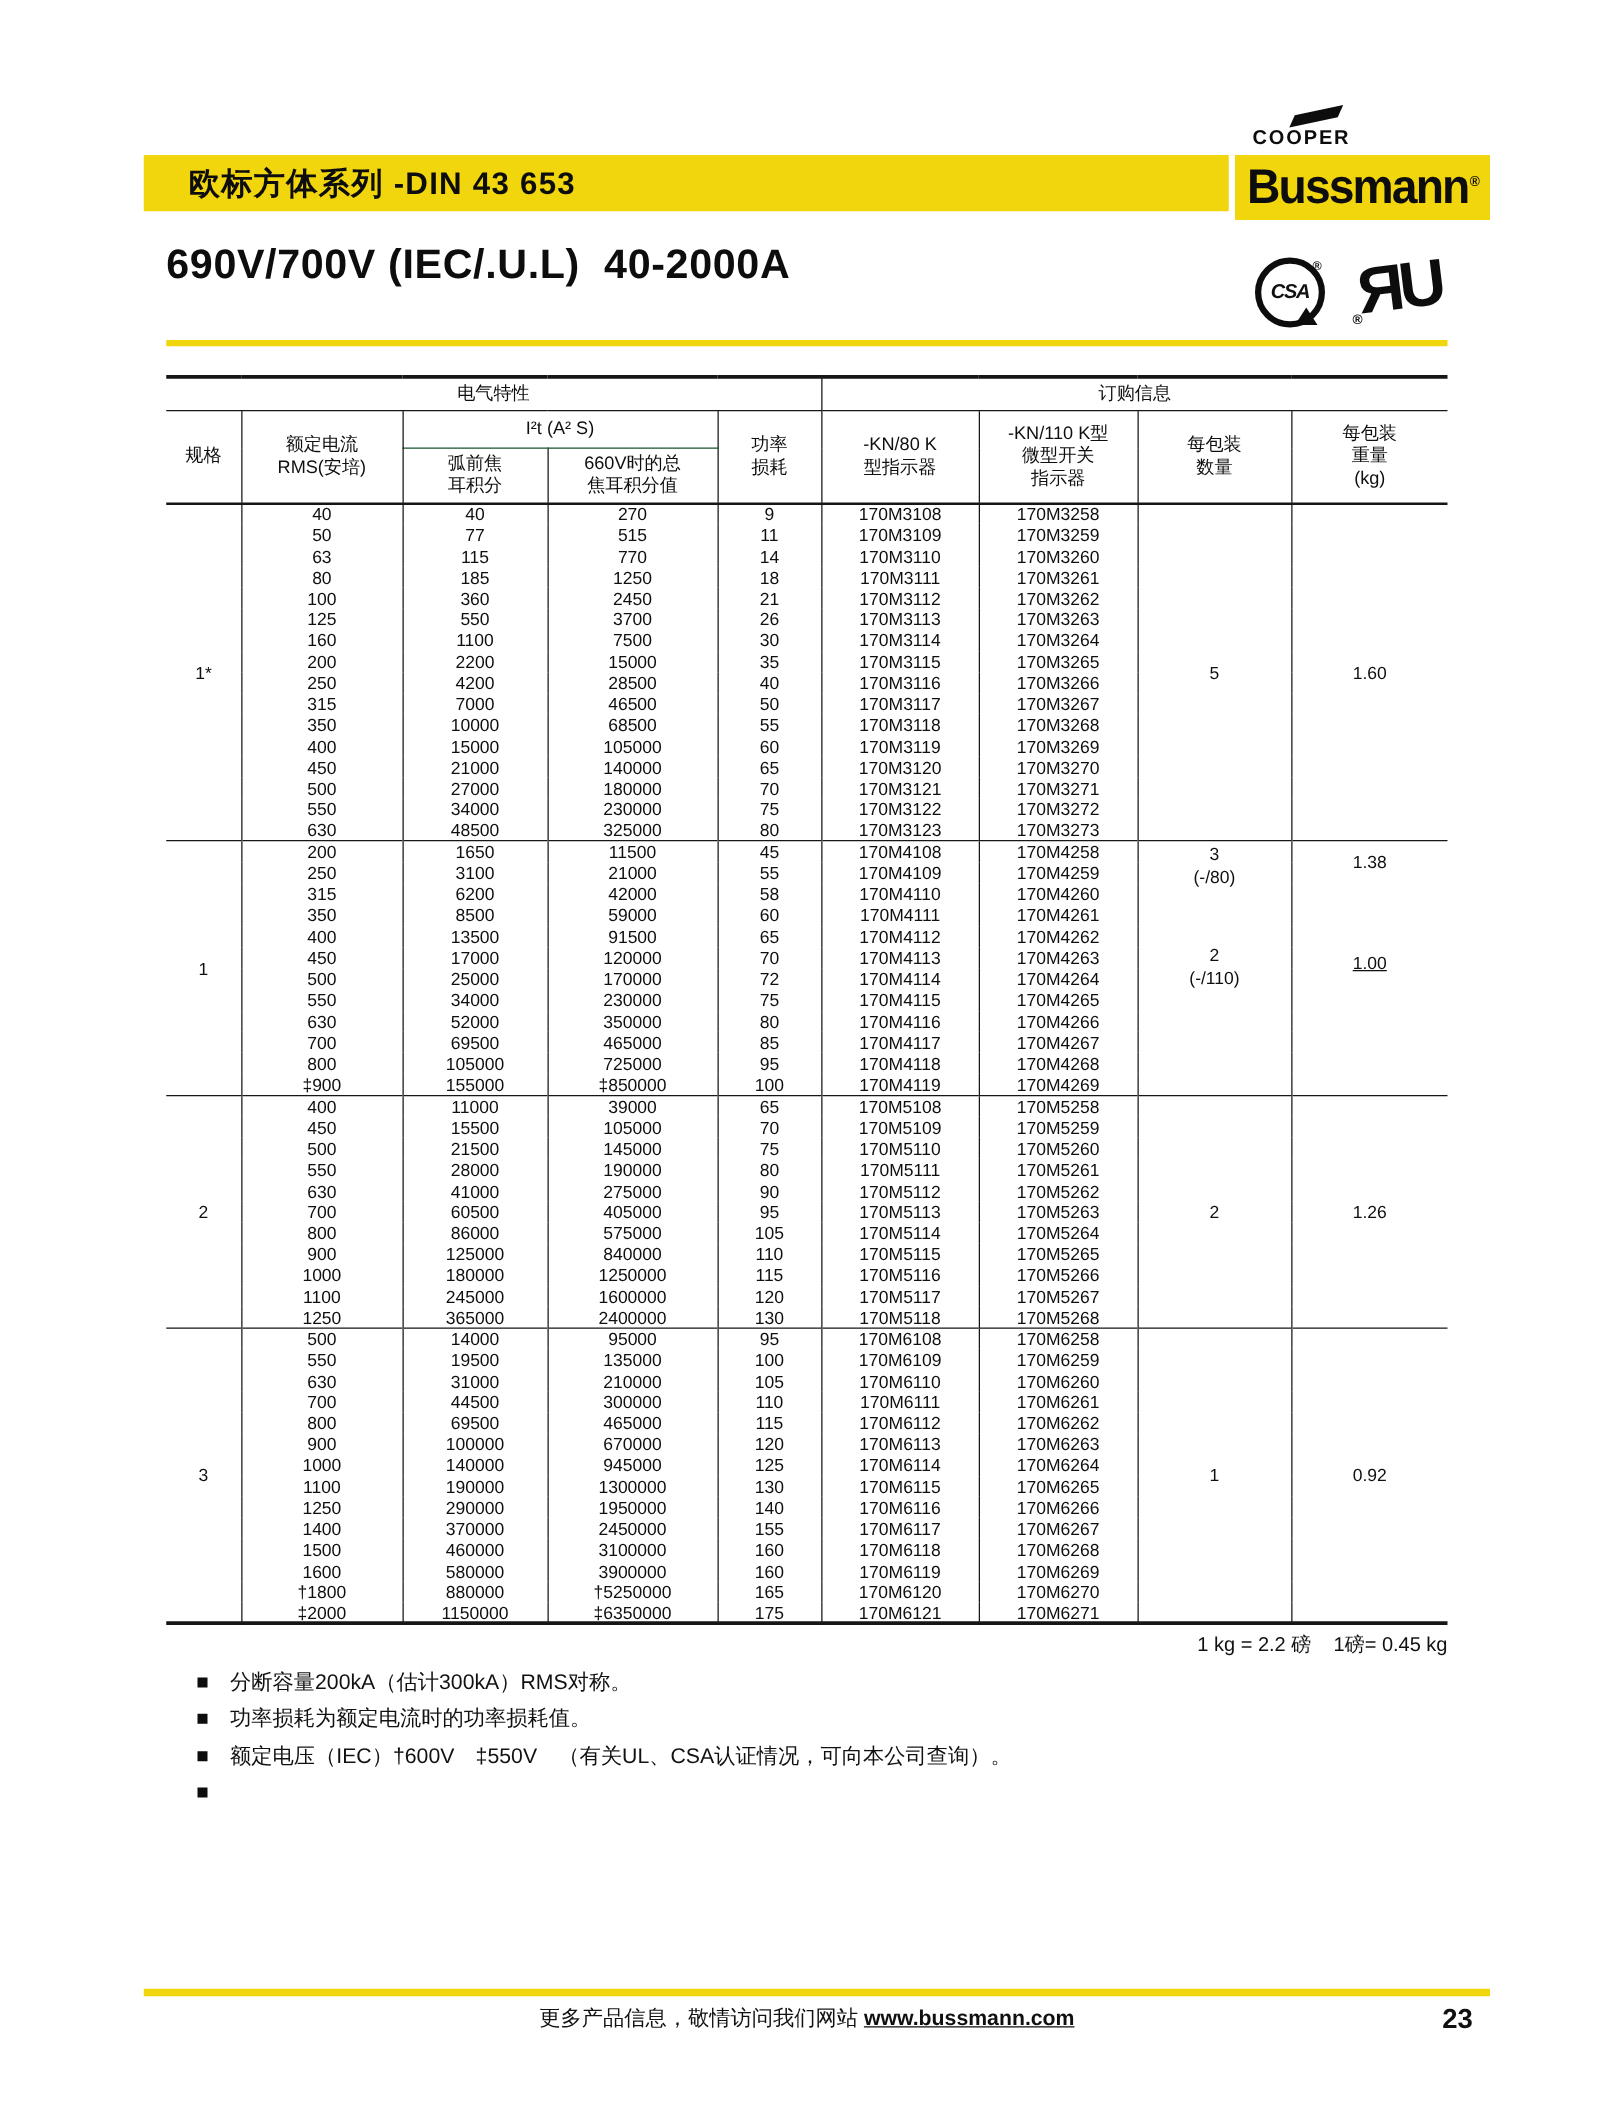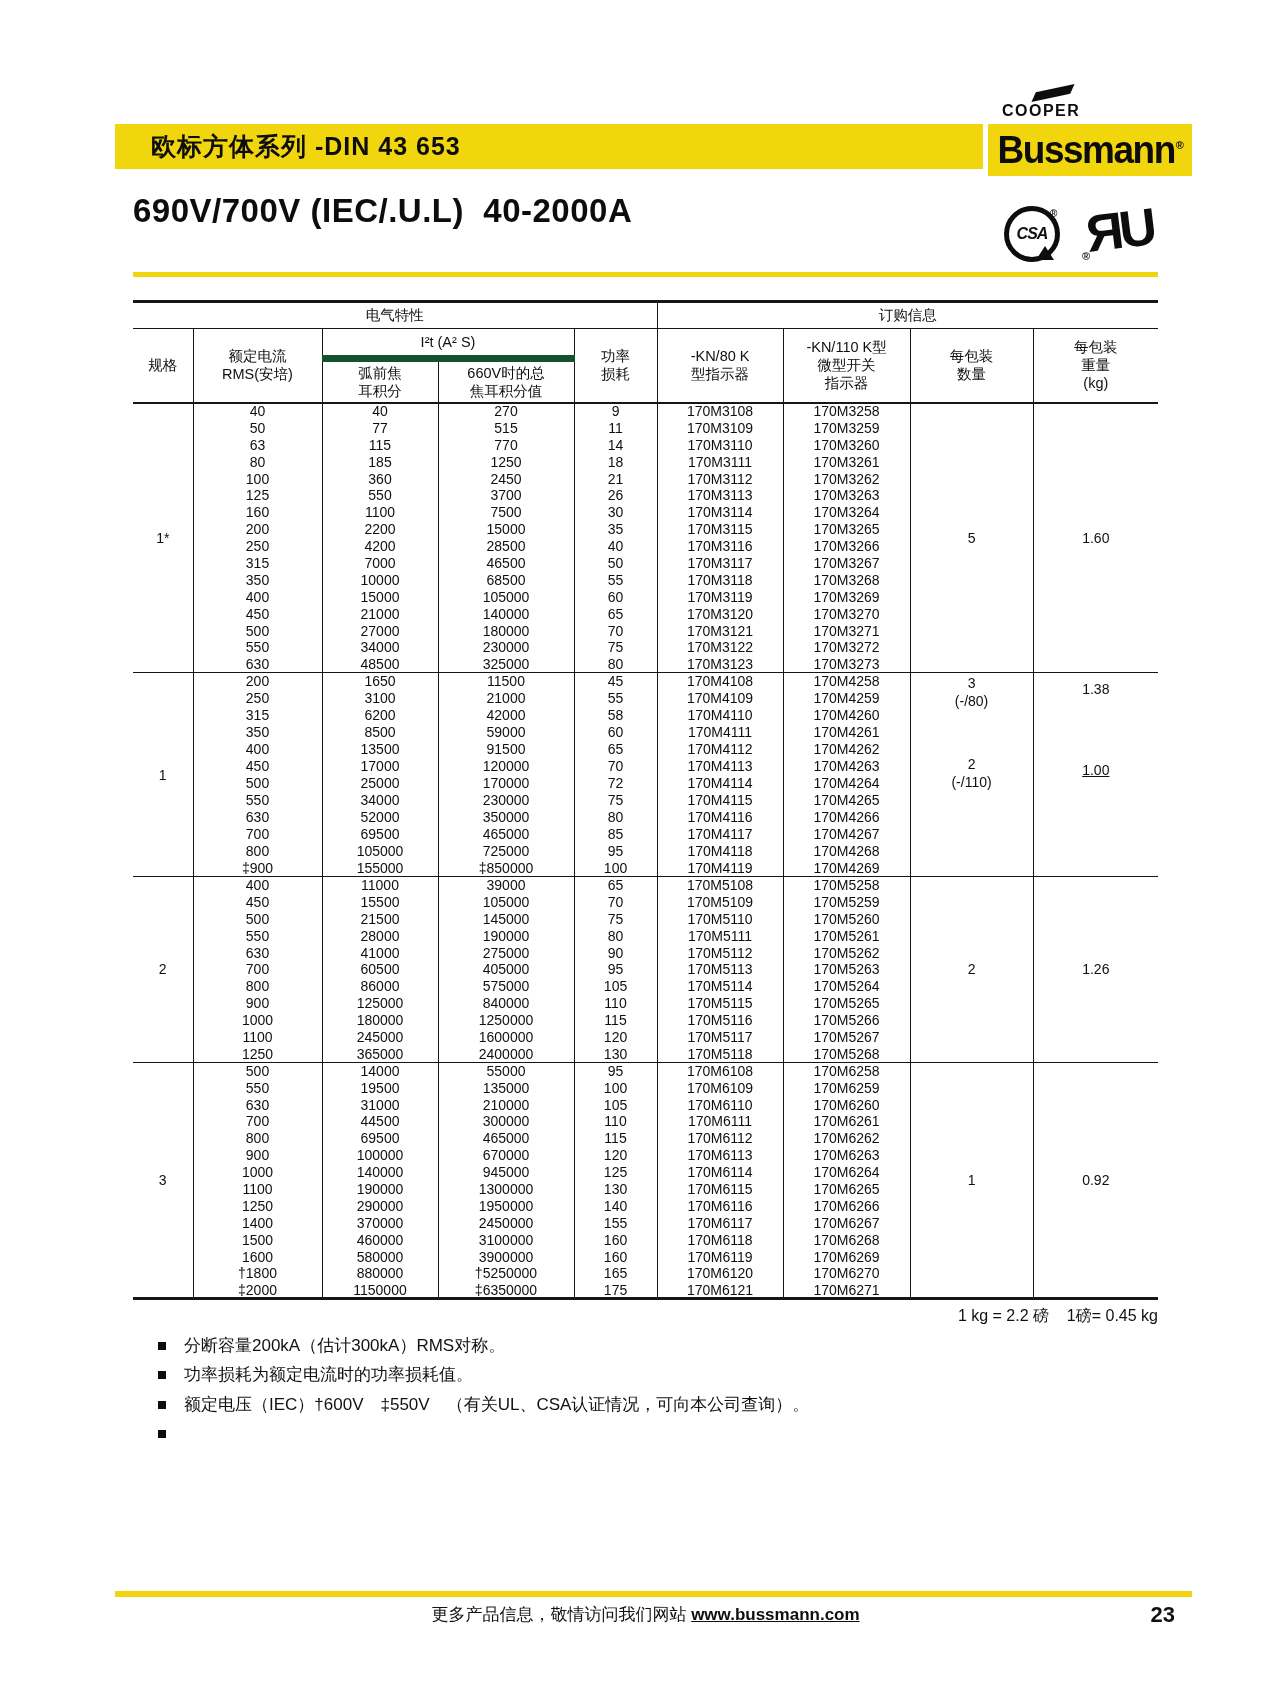--- a/index.html
+++ b/index.html
@@ -53,42 +53,42 @@
     border-top:3px solid #161616;border-bottom:3px solid #161616;
   }
   table.spec-table th{
     font-size:14.5px;font-weight:normal;vertical-align:middle;
     white-space:pre-line;line-height:1.25;padding:1px 0;color:#0f0f0f;
   }
   .gh{height:23px;border-bottom:1px solid #161616;font-size:15px;}
   .gh-left{border-right:1px solid #161616;}
   th.col{border-right:1px solid #161616;}
   th.col.last-col{border-right:none;}
-  th.i2t{border-bottom:7px solid #14532d;font-size:15px;}
+  th.i2t{border-bottom:1px solid #14532d;font-size:15px;}
   thead{border-bottom:2.5px solid #161616;}
   tr.data-row{height:16.9px;}
   table.spec-table td{
     font-size:14px;line-height:1;text-align:center;vertical-align:middle;
     padding:0;border-right:1px solid #161616;color:#0f0f0f;white-space:pre;
   }
   table.spec-table td.last-col{border-right:none;}
   tr.group-first td{border-top:1.6px solid #161616;}
   td.spec-cell{font-size:14.5px;}
   td.pack-cell{font-size:14.5px;}
   .pack-wrap{position:relative;width:100%;}
   .pack-block{position:absolute;left:0;width:100%;text-align:center;line-height:1.25;}
   
   .conv-note{position:absolute;left:700px;top:1306px;width:458px;text-align:right;font-size:16px;white-space:pre;}
   .notes{position:absolute;left:158px;top:1336px;}
   .note-item{display:flex;align-items:flex-start;margin-bottom:9px;font-size:17px;line-height:1.2;}
   .bullet-sq{width:8px;height:8px;background:#0d0d0d;margin:6px 18px 0 0;flex:none;}
   .footer-rule{position:absolute;left:115px;top:1591px;width:1077px;height:6px;background:var(--accent);}
   .footer-text{position:absolute;left:133px;top:1603px;width:1025px;text-align:center;font-size:17px;}
   .footer-link{color:#0f0f0f;text-decoration:underline;font-weight:bold;}
-  .page-num{position:absolute;left:1103px;top:1602px;width:72px;text-align:right;font-size:22px;font-weight:800;}
+  .page-num{position:absolute;left:1130px;top:1602px;width:72px;text-align:center;font-size:22px;font-weight:800;}
 </style>
 </head>
 <body>
 
 <div class="page" style="--accent: #F2D60D;">
 
   <div class="series-band">
     <span class="series-title">欧标方体系列 -DIN 43 653</span>
   </div>
 
@@ -478,21 +478,21 @@
             <td>365000</td>
             <td>2400000</td>
             <td>130</td>
             <td>170M5118</td>
             <td>170M5268</td>
           </tr>
           <tr class="data-row group-first">
             <td rowspan="14" class="spec-cell">3</td>
             <td>500</td>
             <td>14000</td>
-            <td>55000</td>
+            <td>95000</td>
             <td>95</td>
             <td>170M6108</td>
             <td>170M6258</td>
             <td rowspan="14" class="pack-cell" style="white-space: pre-line;">1</td>
             <td rowspan="14" class="pack-cell last-col">0.92</td>
           </tr>
           <tr class="data-row">
             <td>550</td>
             <td>19500</td>
             <td>135000</td>

